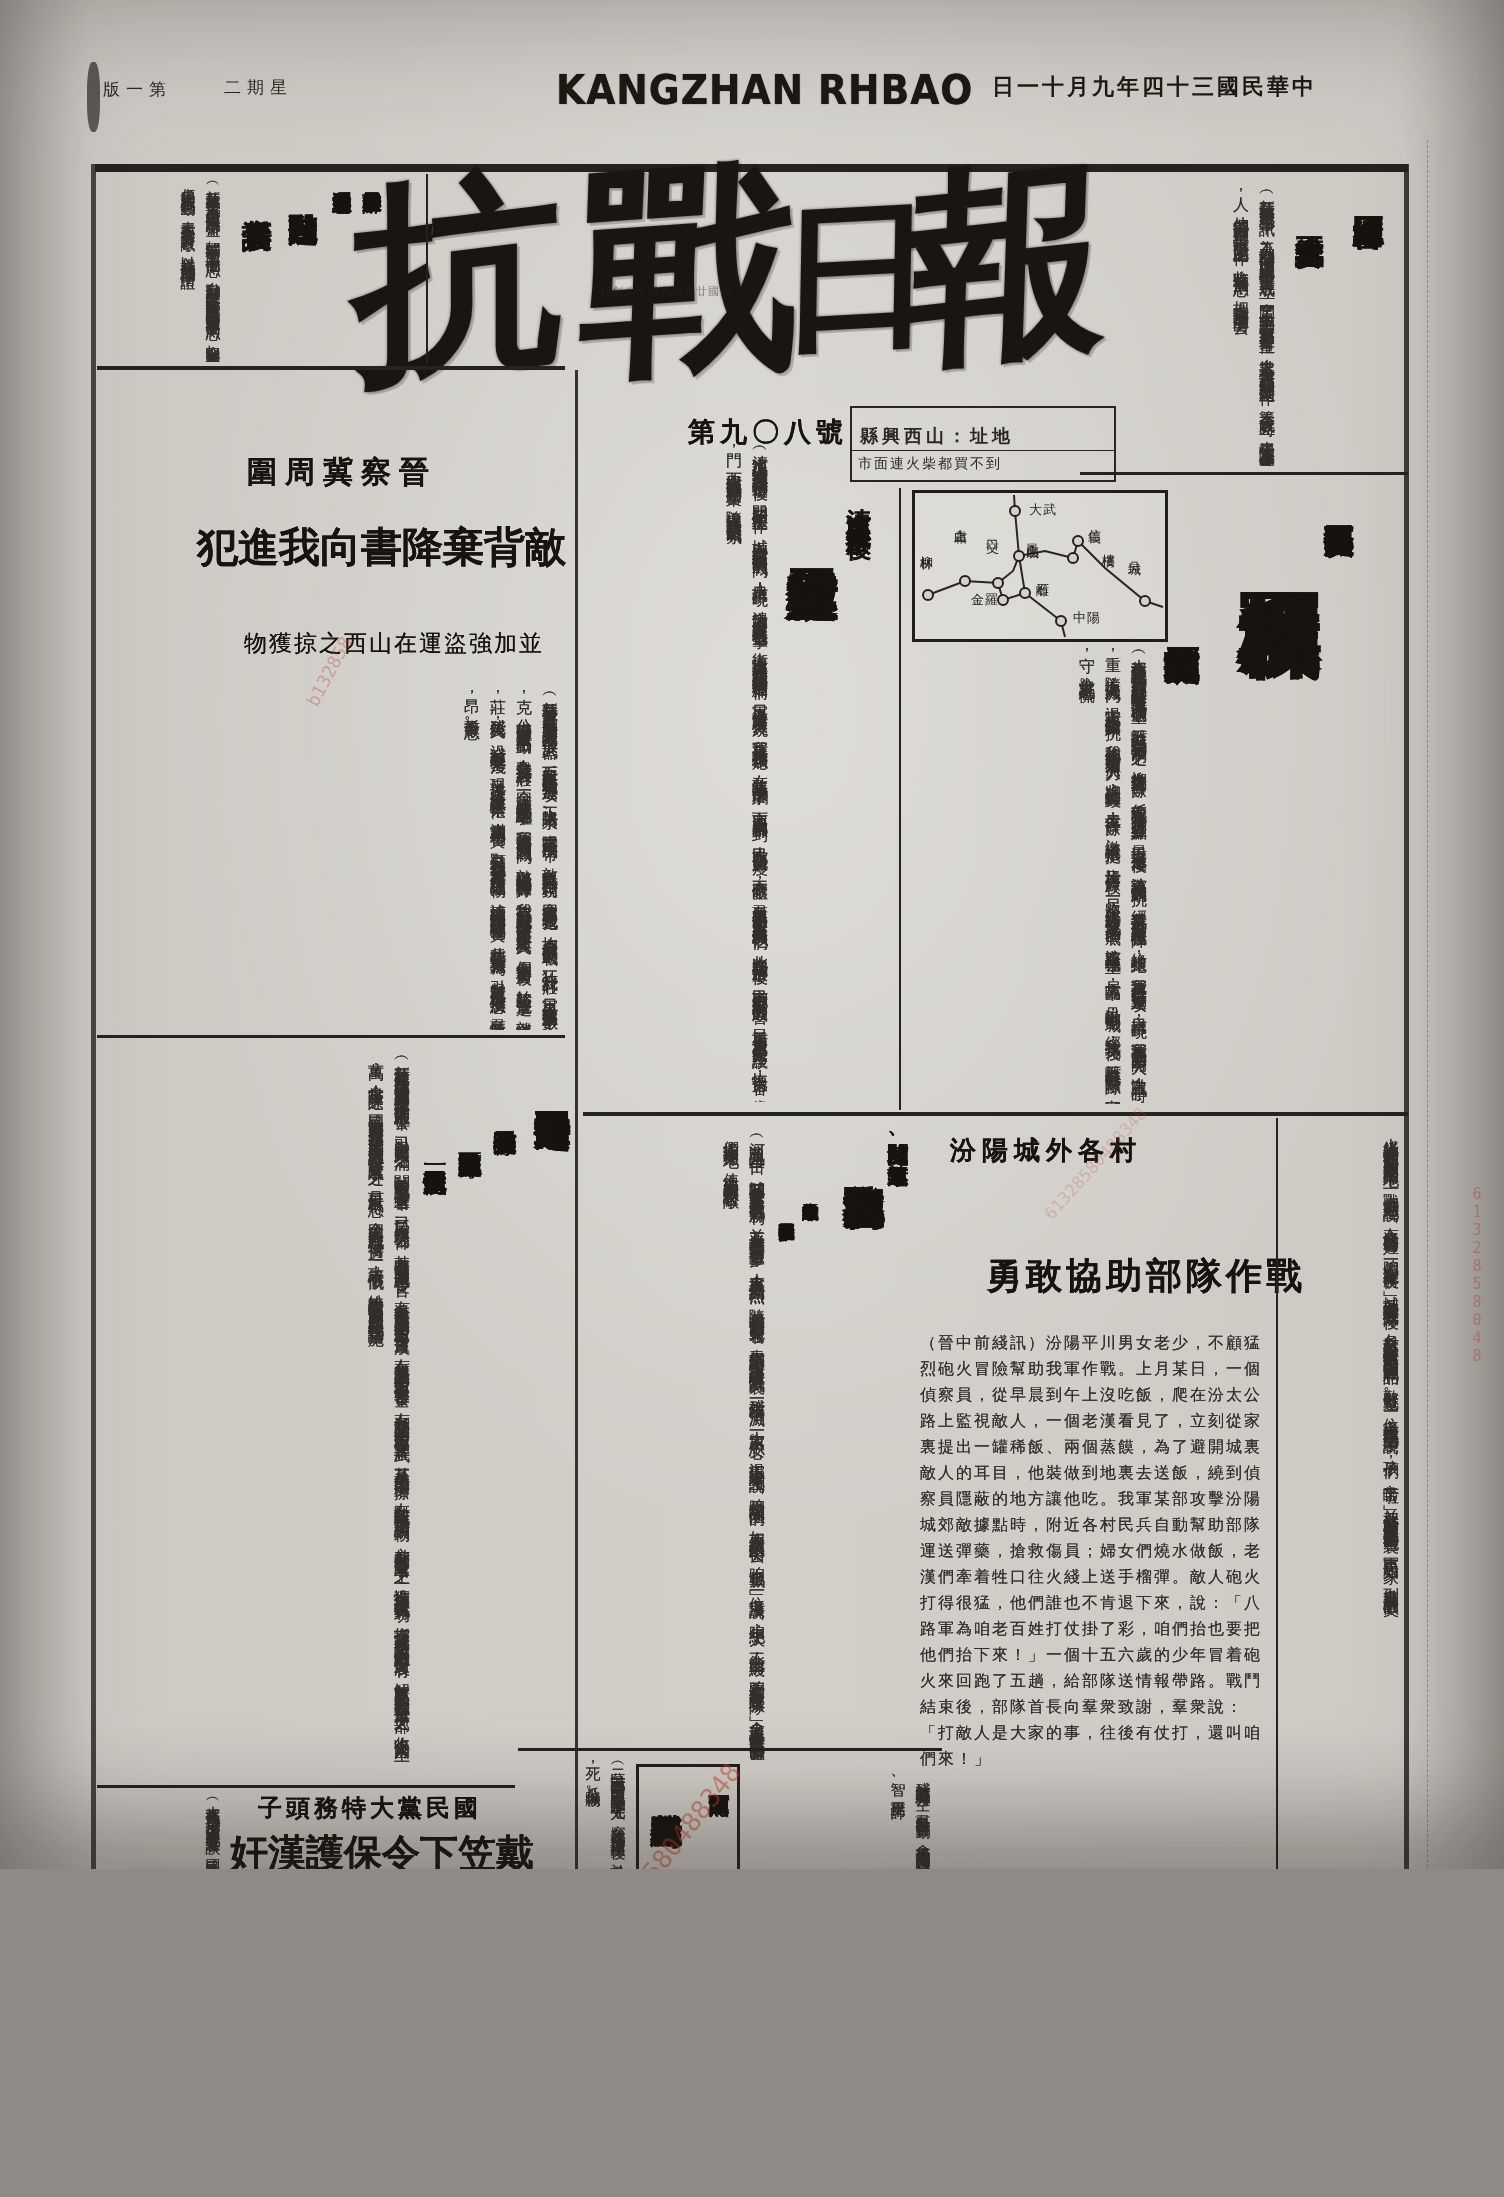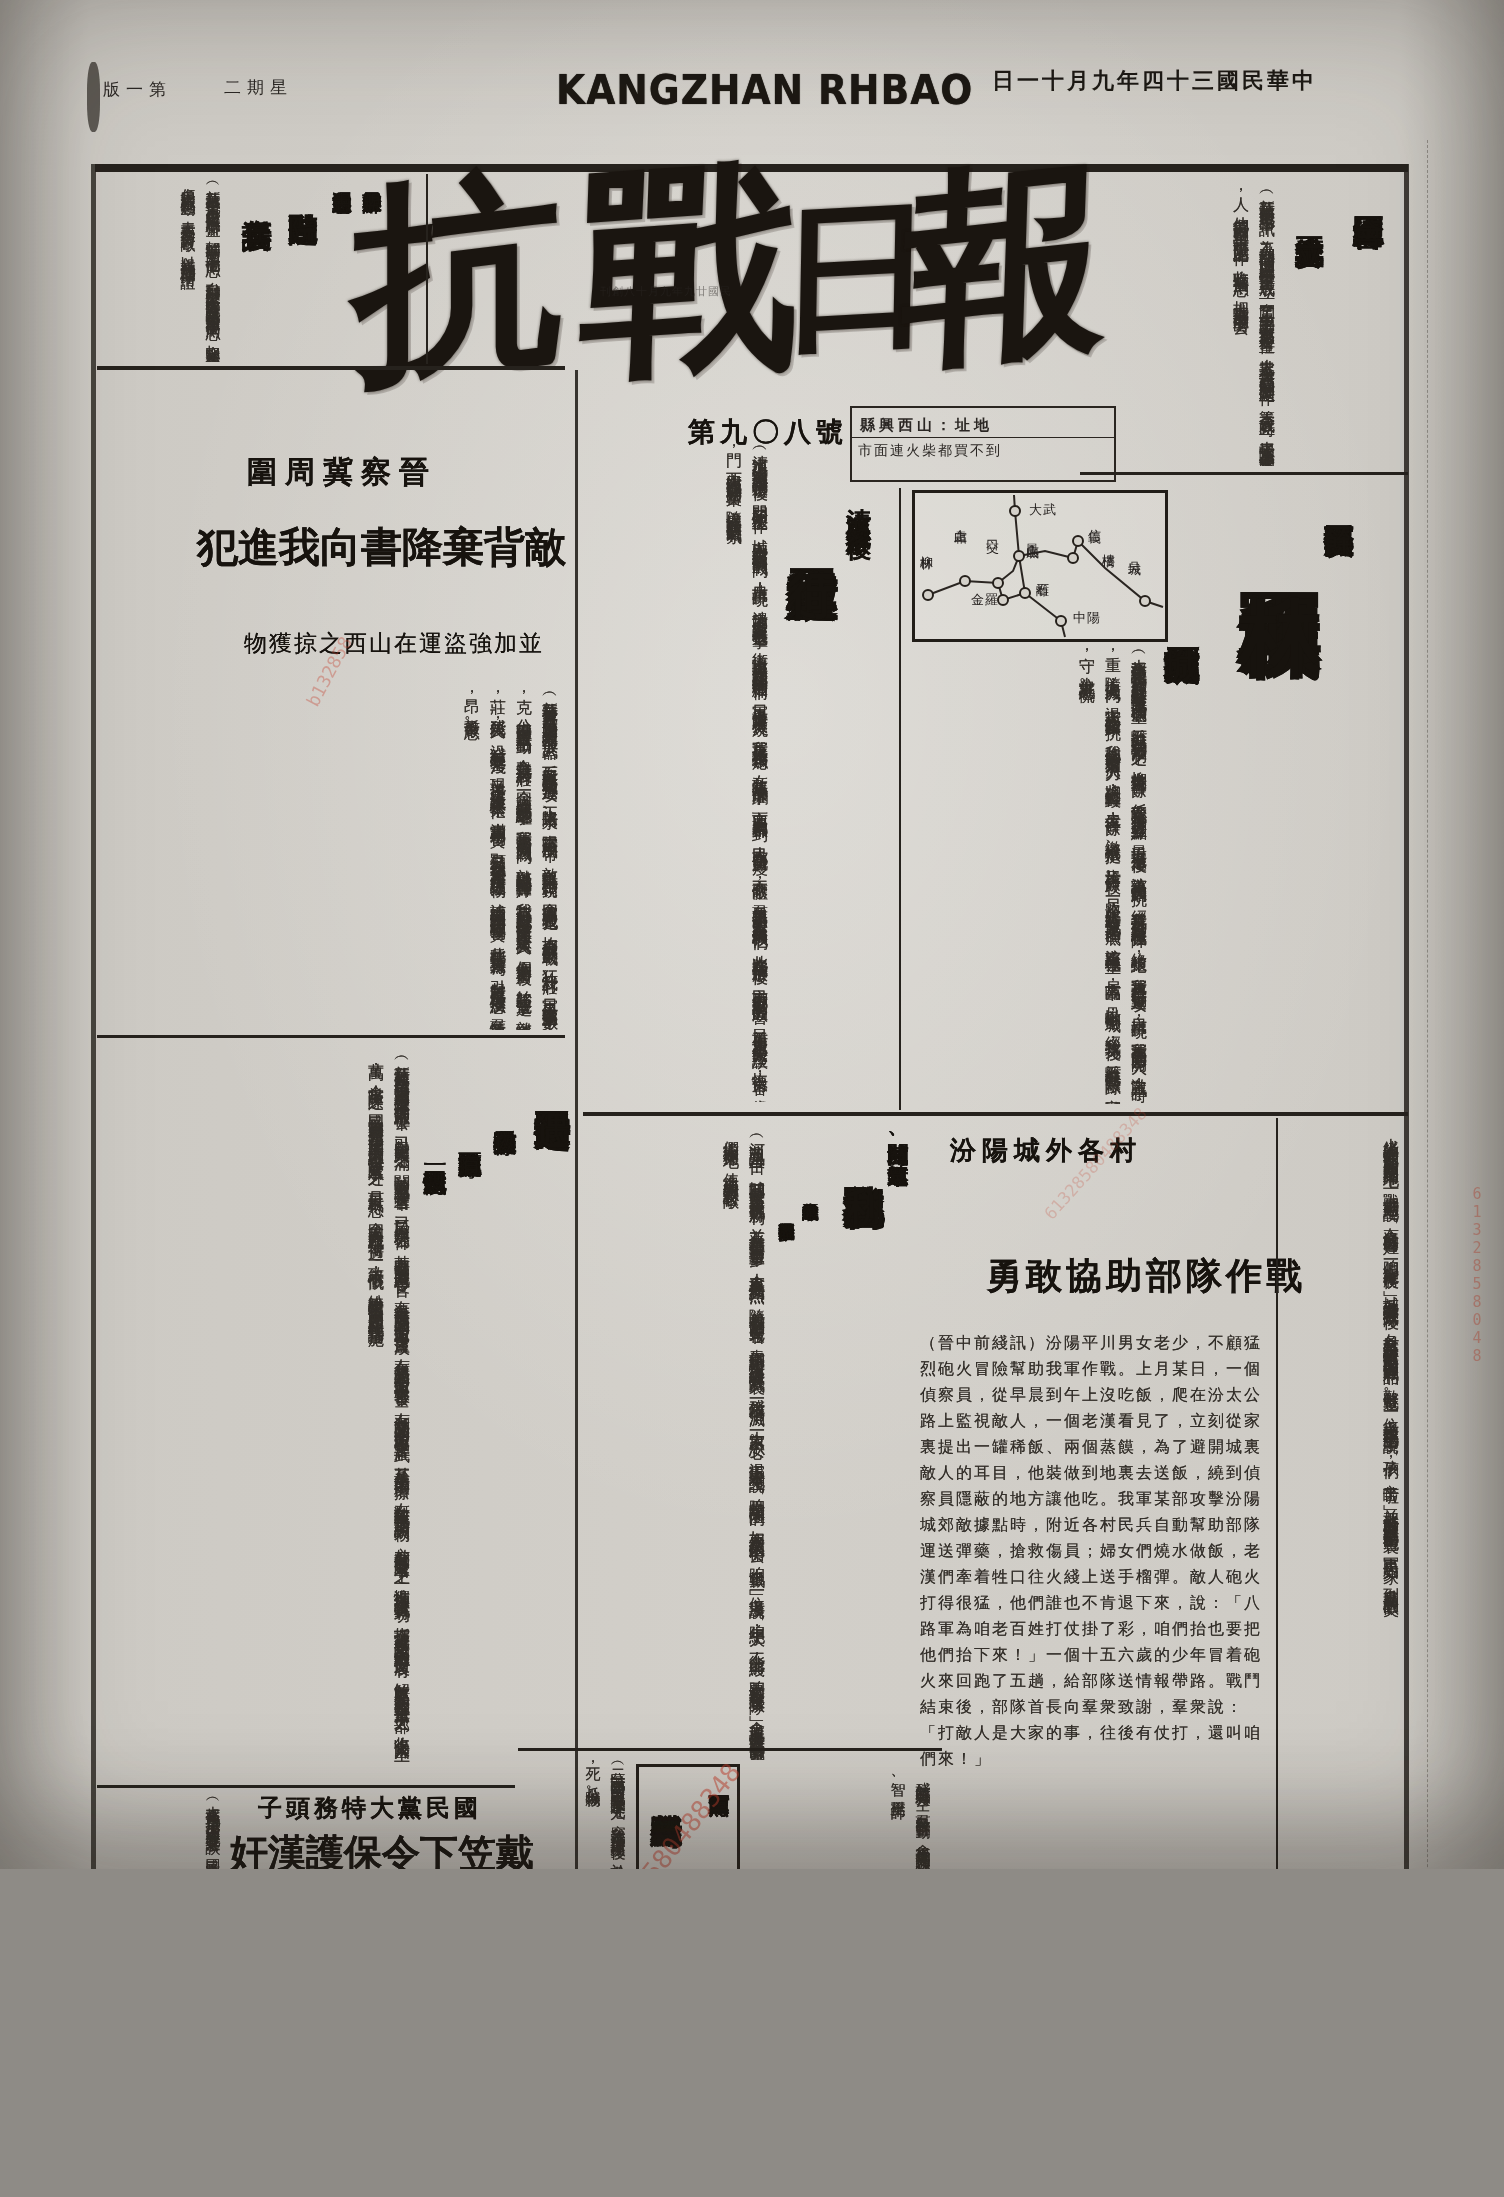--- a/index.html
+++ b/index.html
@@ -28,35 +28,35 @@
   .smudge{position:absolute;background:#37332e;border-radius:40%;}
 </style>
 </head>
 <body>
 
 <div class="page">
 
   <div class="abs" style="left:103px;top:78px;font-size:17px;letter-spacing:6px;">版一第</div>
   <div class="abs" style="left:224px;top:76px;font-size:17px;letter-spacing:6px;">二期星</div>
   <div class="abs" style="left:556px;top:66px;font-size:41px;font-weight:900;letter-spacing:1px;transform:scaleX(.92);transform-origin:left;color:#1c1813;font-family:'DejaVu Sans','Liberation Sans',sans-serif;text-shadow:0 0 1px #1c1813;">KANGZHAN RHBAO</div>
-  <div class="abs" style="left:992px;top:66px;font-size:22px;font-weight:700;letter-spacing:3px;color:#1d1914;">日一十月九年四十三國民華中</div>
+  <div class="abs" style="left:992px;top:72px;font-size:22px;font-weight:700;letter-spacing:3px;color:#1d1914;">日一十月九年四十三國民華中</div>
 
   <div class="abs rule" style="left:95px;top:164px;width:1313px;height:8px;"></div>
   <div class="abs rule" style="left:91px;top:164px;width:5px;height:1926px;opacity:.8;"></div>
   <div class="abs rule" style="left:1404px;top:164px;width:5px;height:1926px;opacity:.85;"></div>
   <div class="abs" style="left:1427px;top:140px;height:2057px;border-left:1px dashed rgba(60,54,48,.4);"></div>
 
   <div class="abs mh" id="mh0">抗</div>
   <div class="abs mh" id="mh1">戰</div>
   <div class="abs mh" id="mh2">日</div>
   <div class="abs mh" id="mh3">報</div>
   <div class="abs" style="left:600px;top:284px;font-size:11px;opacity:.5;letter-spacing:1px;">刊創八十月九年九廿國民</div>
   <div class="abs head" style="left:688px;top:414px;font-size:27px;letter-spacing:5px;">第九〇八號</div>
   <div class="abs" style="left:850px;top:406px;width:262px;height:72px;border:2px solid #2a2520;">
-    <div style="padding:8px 8px 2px;font-size:15px;font-weight:700;letter-spacing:4px;border-bottom:1px solid #2a2520;font-family:Liberation Mono, monospace;">縣興西山：址地</div>
+    <div style="padding:16px 8px 2px;font-size:18px;font-weight:700;letter-spacing:4px;border-bottom:1px solid #2a2520;font-family:Liberation Mono, monospace;">縣興西山：址地</div>
     <div style="padding:4px 6px;font-size:14px;letter-spacing:2px;">市面連火柴都買不到</div>
   </div>
 
   <div class="abs rule" style="left:426px;top:174px;width:2px;height:190px;"></div>
   <div class="abs v head" style="left:360px;top:178px;font-size:19px;height:182px;">蘇中日人解放聯盟</div>
   <div class="abs v head" style="left:330px;top:178px;font-size:19px;height:182px;">朝鮮獨立同盟同志</div>
   <div class="abs v head" style="left:282px;top:190px;font-size:30px;height:170px;">自動赴醫院</div>
   <div class="abs v head" style="left:236px;top:196px;font-size:30px;height:140px;">看護傷兵</div>
   <div class="abs v body-txt" style="left:97px;top:176px;width:128px;height:186px;font-size:15px;line-height:25px;">（新華社華中七日電）蘇中日人解放聯盟、朝鮮獨立同盟三十七個同志，自動到蘇中第二後方醫院看護八路軍新四軍傷病同志，加緊醫務工作，傷兵同志極為感動，表示要加倍努力殺敵，以報答他們的深厚情誼。</div>
 

